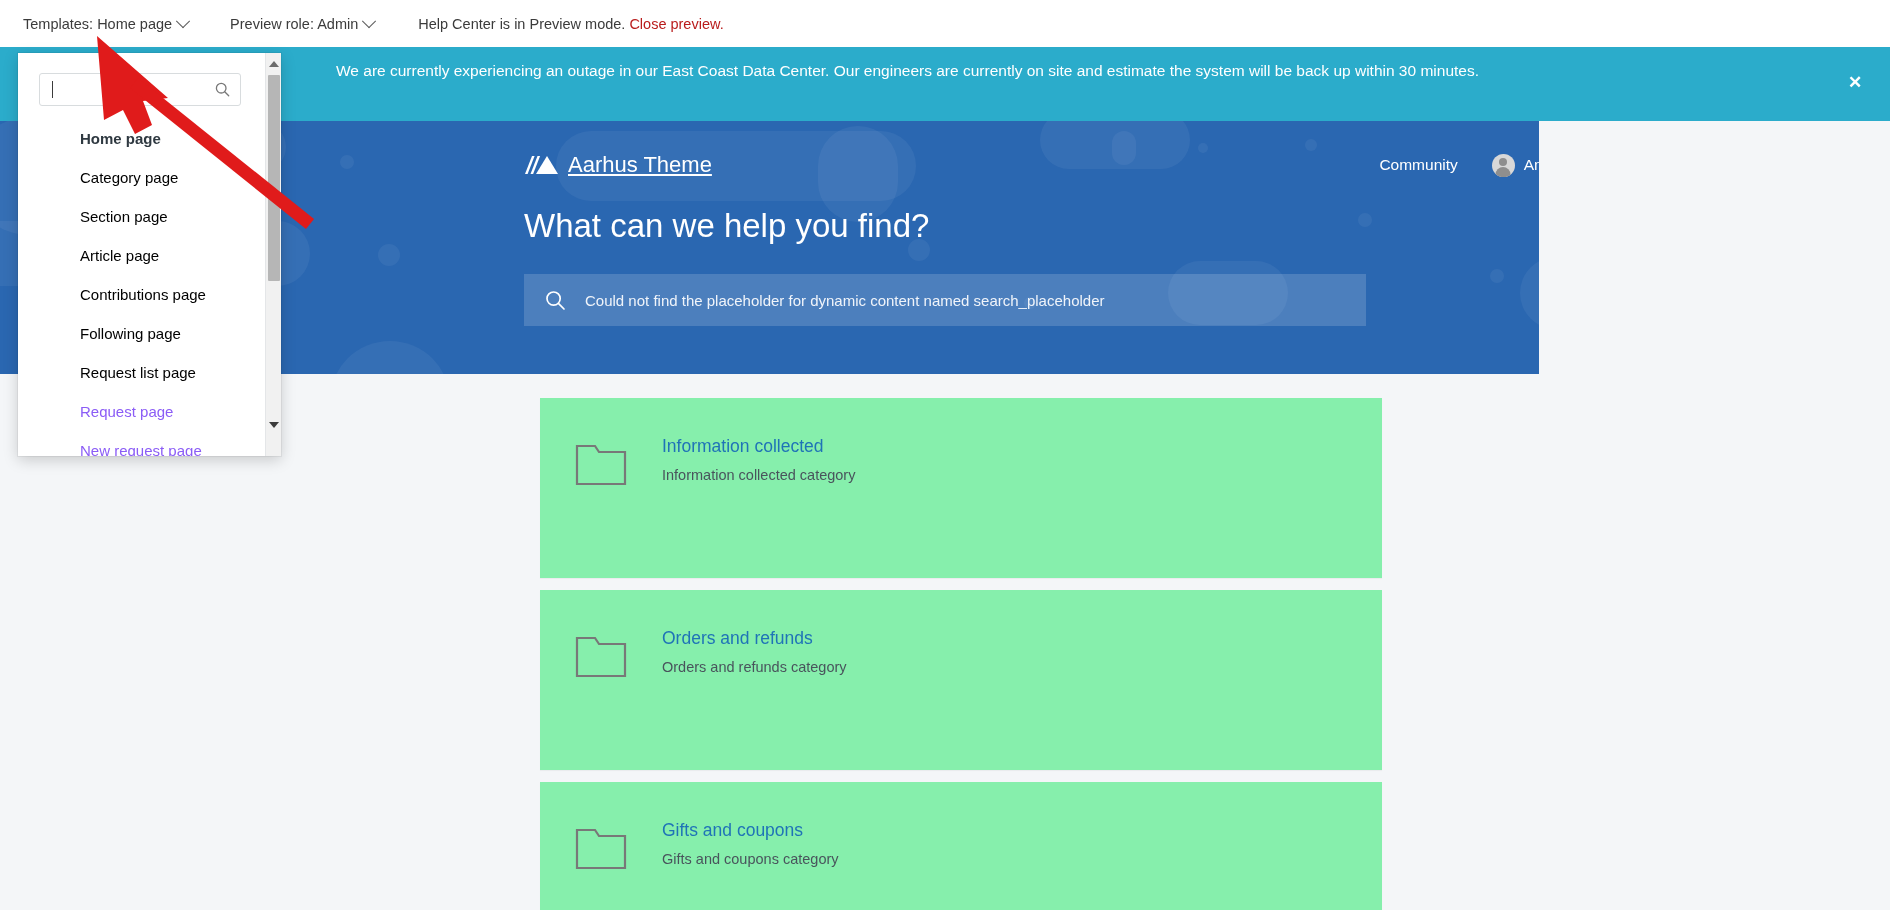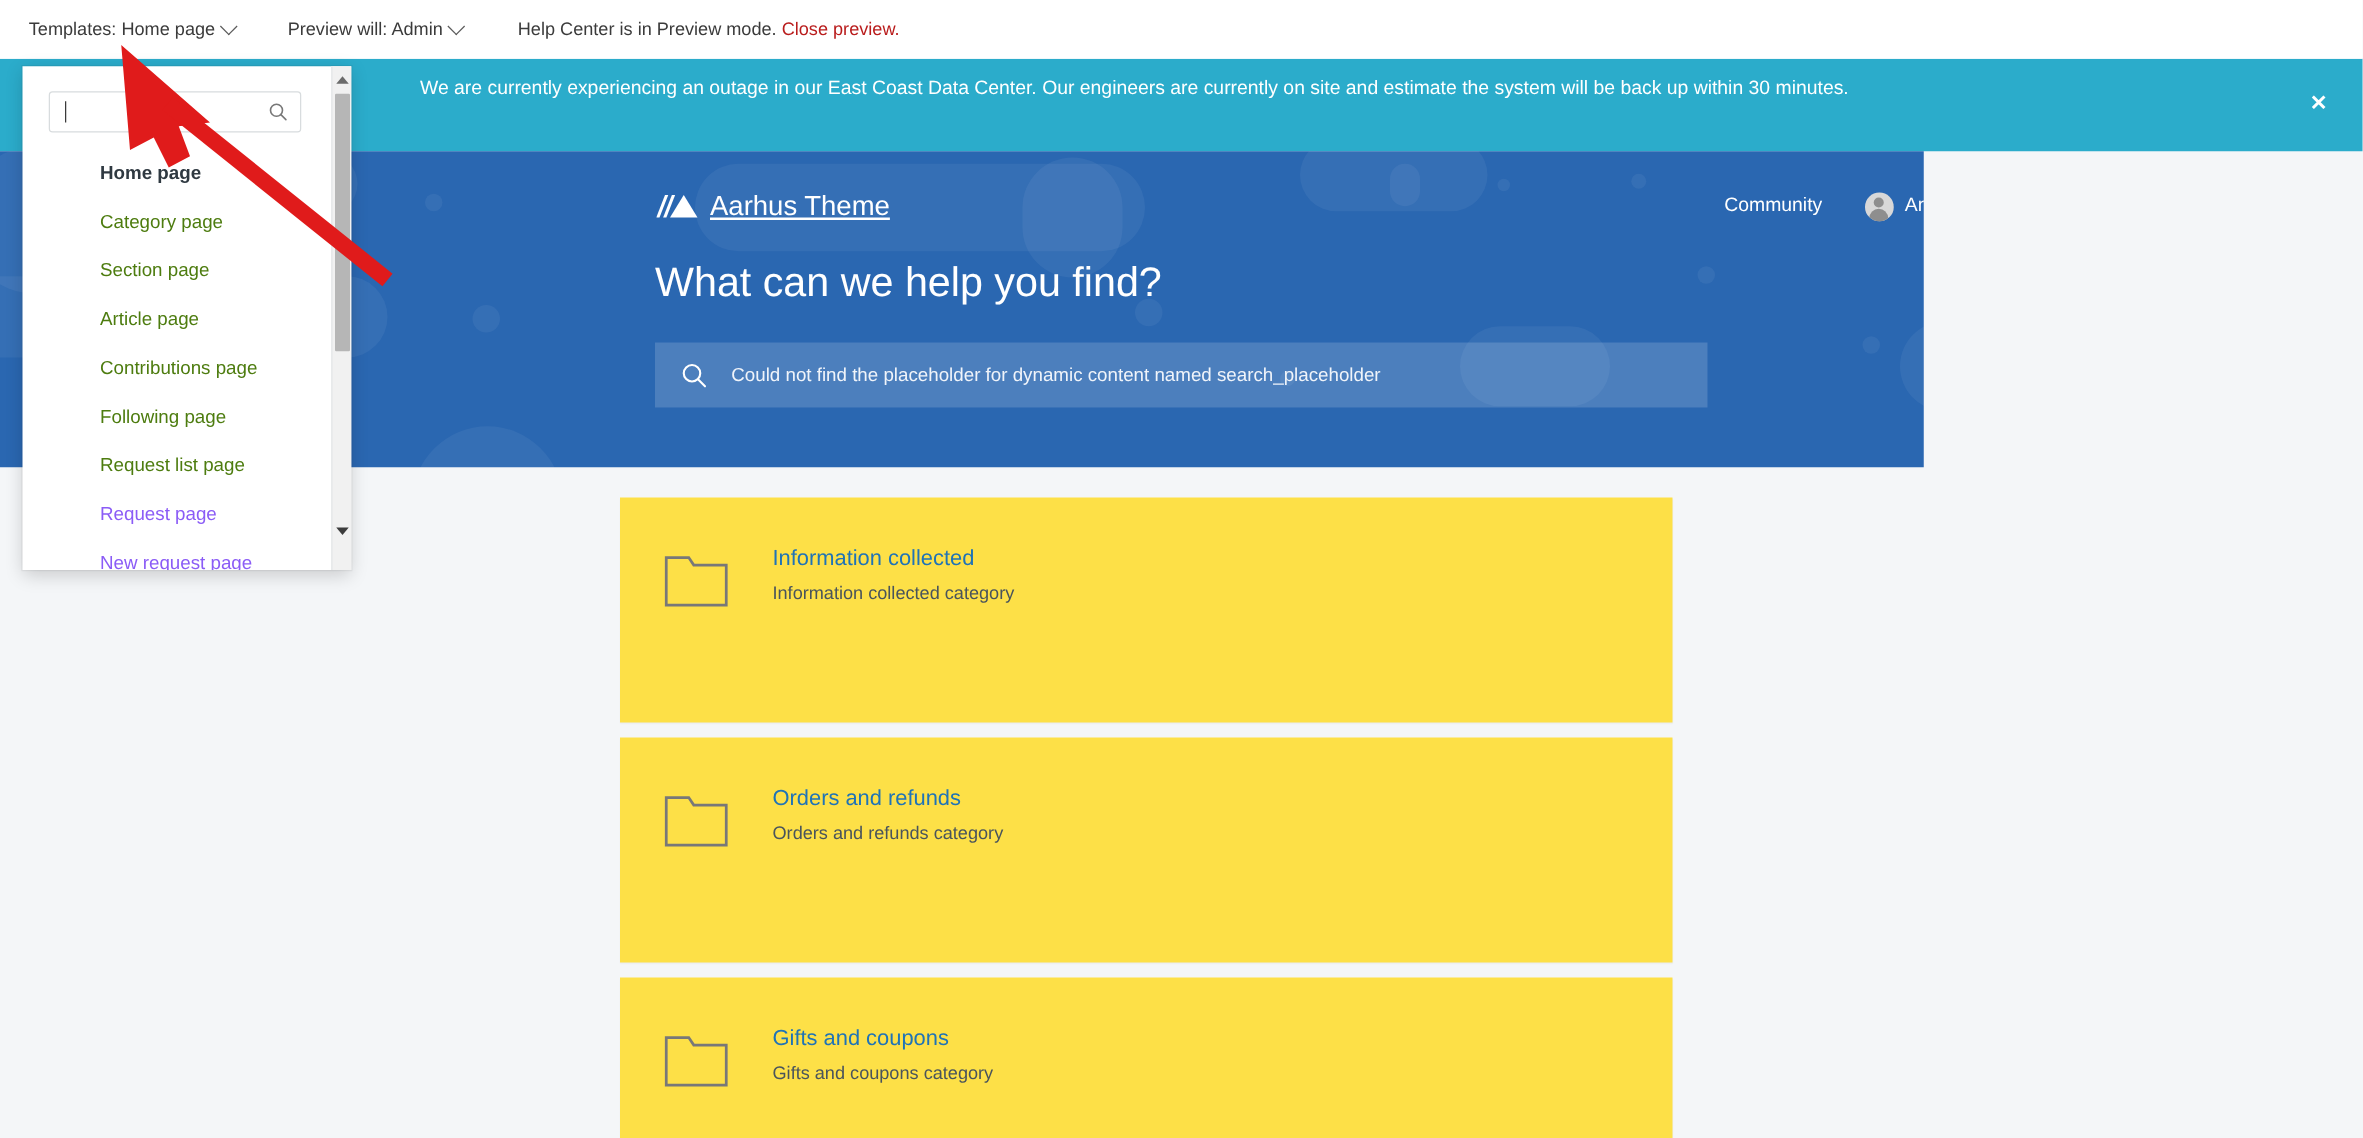--- a/index.html
+++ b/index.html
@@ -118,22 +118,22 @@
     margin-left: 19px; color: #f0f4fa; font-size: 15px; white-space: nowrap;
   }
 
   
   .content {
     position: absolute; top: 374px; left: 0;
     width: 1890px; height: 536px;
     background: #f4f6f8;
   }
   .card {
-    position: absolute; left: 496px;
-    width: 842px; background: #fde047;
+    position: absolute; left: 540px;
+    width: 842px; background: #86efac;
     box-shadow: 0 1px 1px rgba(0,0,0,0.04);
   }
   .card .row { display: flex; align-items: flex-start; }
   .folder-wrap { width: 122px; display: flex; justify-content: center; padding-top: 44px; }
   .card-body { padding-top: 38px; }
   .card-title {
     font-size: 17.5px; color: #1f73b7; text-decoration: none;
     display: inline-block; margin-bottom: 10px;
   }
   .card-desc { font-size: 14.5px; color: #49545c; }
@@ -156,21 +156,21 @@
     width: 1px; height: 17px; background:#3b3b3b; margin-left: 12px;
   }
   .dd-search .mag-sm { position: absolute; right: 10px; top: 8px; }
   .dd-list {
     position: absolute; left: 0; top: 66px;
     width: 247px; height: 337px;
     overflow: hidden;
   }
   .dd-item {
     height: 39px; display: flex; align-items: center;
-    padding-left: 62px; font-size: 15px; color: #4d7c0f;
+    padding-left: 62px; font-size: 15px; color: #000000;
     cursor: pointer;
   }
   .dd-item.sel { font-weight: bold; color: #2f3941; }
   .dd-item.disabled { color: #8b5cf6; cursor: default; }
   .dd-scroll {
     position: absolute; right: 0; top: 0;
     width: 16px; height: 403px;
     background: #f1f1f1;
     border-left: 1px solid #e4e6e8;
   }
@@ -191,21 +191,21 @@
 </style>
 </head>
 <body>
 
 <div class="admin-bar">
   <div class="admin-item tpl">
     <span>Templates: Home page</span>
     <span class="chev"></span>
   </div>
   <div class="admin-item role">
-    <span>Preview will: Admin</span>
+    <span>Preview role: Admin</span>
     <span class="chev"></span>
   </div>
   <div class="admin-item msg">
     <span>Help Center is in Preview mode.</span>
     <a href="#" class="link-blue">Close preview.</a>
   </div>
 </div>
 
 <div class="announce">
   <div class="announce-txt">We are currently experiencing an outage in our East Coast Data Center. Our engineers are currently on site and estimate the system will be back up within 30 minutes.</div>

